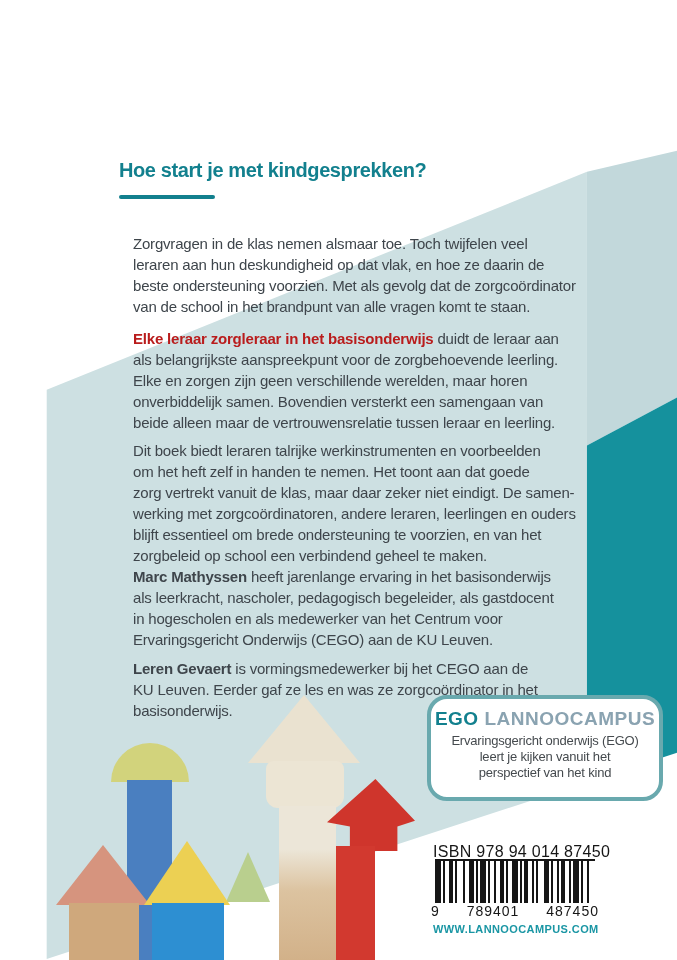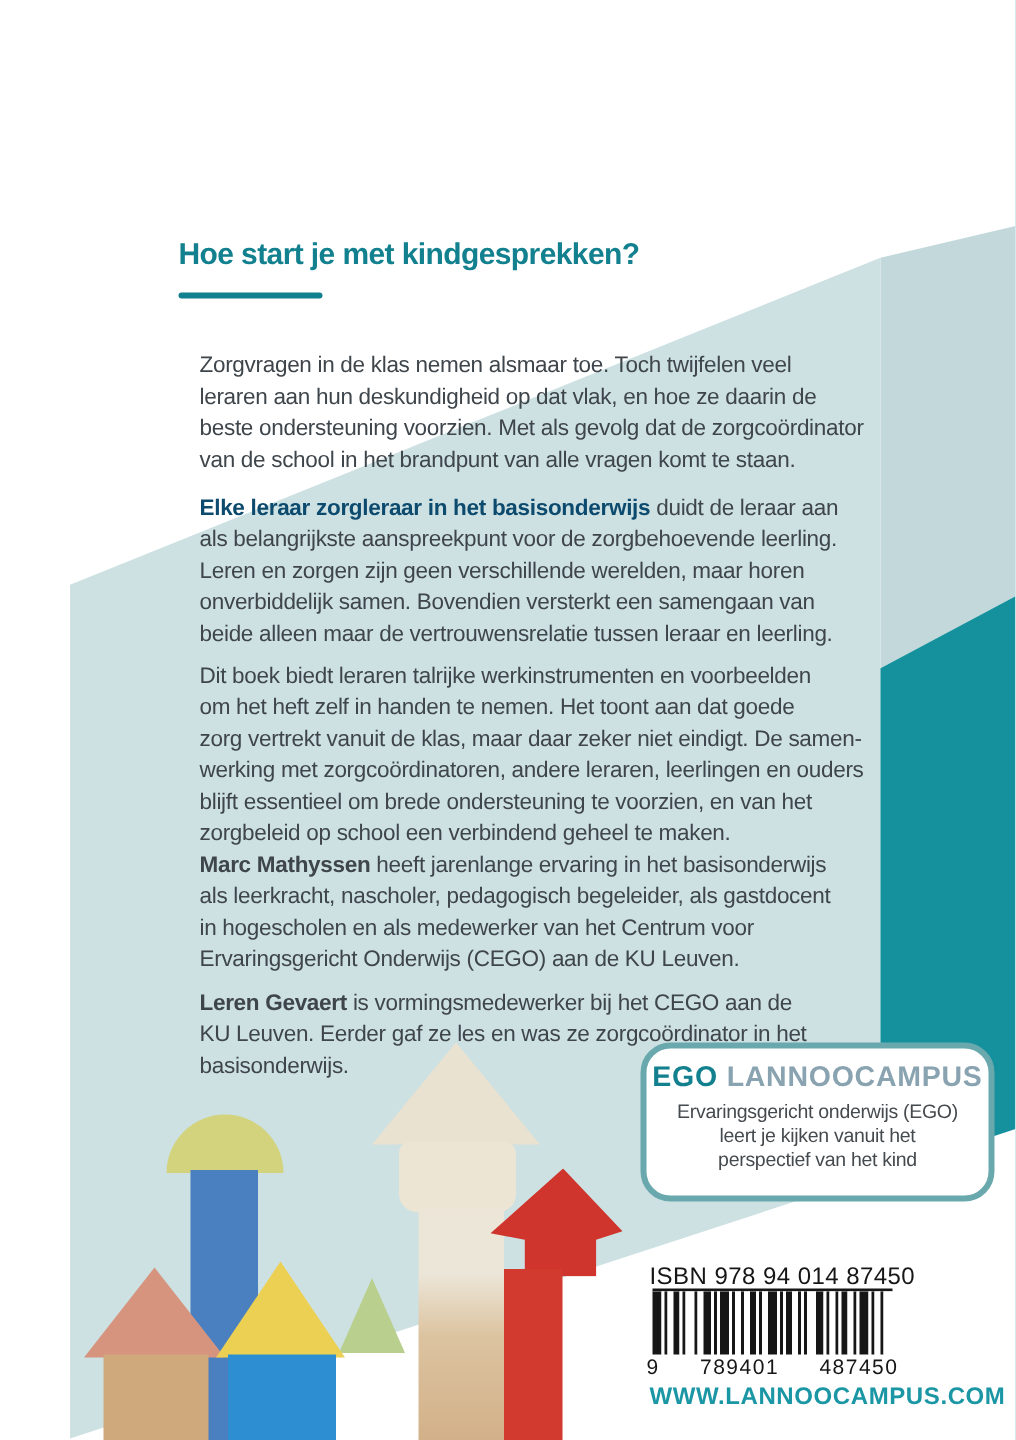--- a/index.html
+++ b/index.html
@@ -31,21 +31,21 @@
   .rule{
     position:absolute;left:119px;top:195px;width:96px;height:4px;
     border-radius:2px;background:#12808e;
   }
   .body-par{
     position:absolute;left:119px;width:480px;margin:14px;
     font-size:15px;line-height:21px;letter-spacing:-0.2px;
     color:#3e454b;white-space:pre-line;
   }
   .body-par b{color:#3e454b;}
-  .body-par .lead-teal{color:#0c4a6e;font-weight:bold;}
+  .body-par .lead-teal{color:#b91c1c;font-weight:bold;}
   
   .blocks{position:absolute;inset:0;pointer-events:none;}
   .blk{position:absolute;}
   .tri{width:0;height:0;}
   
   .badge{
     position:absolute;left:427px;top:695px;width:236px;height:106px;
     background:#ffffff;border:4px solid #69a9ae;border-radius:20px;
     box-sizing:border-box;text-align:center;
   }
@@ -69,21 +69,21 @@
   .barcode div{height:100%;}
   .barcode .b{background:#161616;}
   .barcode .s{background:#ffffff;}
   .isbn-digits{
     position:absolute;left:431px;top:903px;width:168px;
     display:flex;justify-content:space-between;
     font-size:14px;color:#161616;letter-spacing:1px;
   }
   .site{
     position:absolute;left:433px;top:923px;width:164px;text-align:left;
-    font-size:16px;font-weight:bold;color:#1a96a4;letter-spacing:0.4px;white-space:nowrap;
+    font-size:11px;font-weight:bold;color:#1a96a4;letter-spacing:0.4px;white-space:nowrap;
   }
 </style>
 </head>
 <body>
 
 <div class="page">
 
   <div class="bg-shape panel-main"></div>
   <div class="bg-shape panel-fold"></div>
   <div class="bg-shape panel-teal"></div>
@@ -91,21 +91,21 @@
   <div class="headline" style="top:159px">Hoe start je met kindgesprekken?</div>
   <div class="rule"></div>
 
   <p class="body-par" style="top:219px">Zorgvragen in de klas nemen alsmaar toe. Toch twijfelen veel
 leraren aan hun deskundigheid op dat vlak, en hoe ze daarin de
 beste ondersteuning voorzien. Met als gevolg dat de zorgcoördinator
 van de school in het brandpunt van alle vragen komt te staan.</p>
 
   <p class="body-par" style="top:314px"><span class="lead-teal">Elke leraar zorgleraar in het basisonderwijs</span><span> duidt de leraar aan
 als belangrijkste aanspreekpunt voor de zorgbehoevende leerling.
-Leren en zorgen zijn geen verschillende werelden, maar horen
+Elke en zorgen zijn geen verschillende werelden, maar horen
 onverbiddelijk samen. Bovendien versterkt een samengaan van
 beide alleen maar de vertrouwensrelatie tussen leraar en leerling.</span></p>
 
   <p class="body-par" style="top:426px">Dit boek biedt leraren talrijke werkinstrumenten en voorbeelden
 om het heft zelf in handen te nemen. Het toont aan dat goede
 zorg vertrekt vanuit de klas, maar daar zeker niet eindigt. De samen-
 werking met zorgcoördinatoren, andere leraren, leerlingen en ouders
 blijft essentieel om brede ondersteuning te voorzien, en van het
 zorgbeleid op school een verbindend geheel te maken.</p>
 

